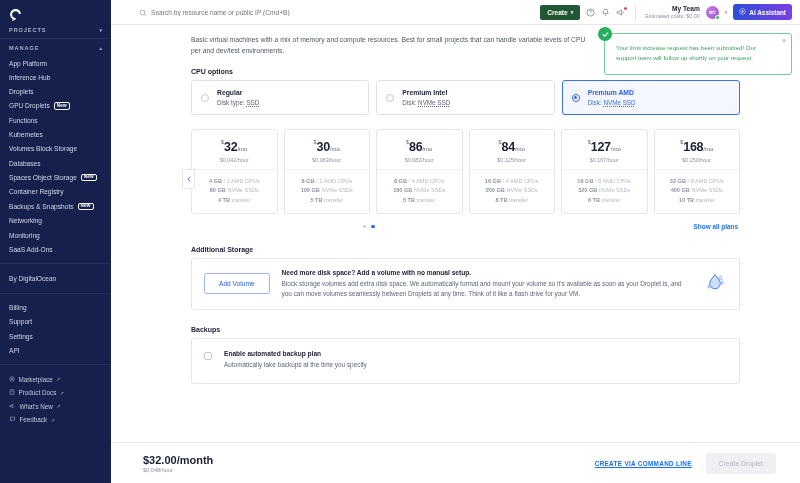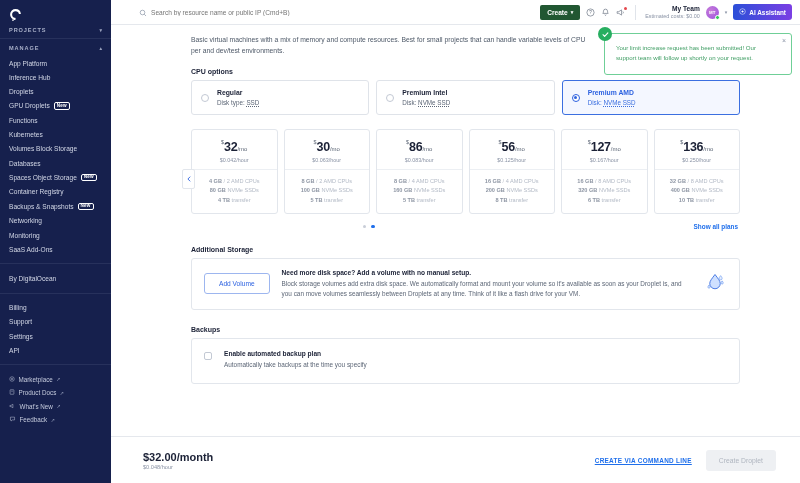--- a/index.html
+++ b/index.html
@@ -161,21 +161,21 @@
 
   
   .panel-chk { align-items: flex-start; padding: 11px 12px 13px; }
   .chk {
     width: 8px; height: 8px; border: 1px solid #c3c9d4; border-radius: 2px;
     background: #fff; flex-shrink: 0; margin-top: 2px; cursor: pointer;
   }
 
   
   .bottombar {
-    position: absolute; left: 0; right: 0; bottom: 0; height: 47px;
+    position: absolute; left: 0; right: 0; bottom: 0; height: 41px;
     background: #fff; border-top: 1px solid #e5e8ed; display: flex;
     align-items: center; padding: 0 24px 0 32px; gap: 14px;
   }
   .tot-price { font-size: 11px; font-weight: 700; color: #1b2136; }
   .tot-hour { font-size: 5.6px; color: #8a93a5; margin-top: 1px; }
   .link-cmd {
     margin-left: auto; font-size: 6.4px; color: #1f6feb; font-weight: 700;
     letter-spacing: .3px; text-decoration: underline; cursor: pointer;
   }
   .btn-disabled {
@@ -503,21 +503,21 @@
     </div>
     <div class="plan-body">
       <div class="spec"><b>8 GB</b> / <span>4 AMD CPUs</span></div>
       <div class="spec"><b>160 GB</b> <span>NVMe SSDs</span></div>
       <div class="spec"><b>5 TB</b> <span>transfer</span></div>
     </div>
   </div>
   <div class="plan">
     <div class="plan-top">
       <div>
-        <span class="p-cur">$</span><span class="p-amt">56</span><span class="p-per">/mo</span>
+        <span class="p-cur">$</span><span class="p-amt">84</span><span class="p-per">/mo</span>
       </div>
       <div class="p-hour">$0.125/hour</div>
     </div>
     <div class="plan-body">
       <div class="spec"><b>16 GB</b> / <span>4 AMD CPUs</span></div>
       <div class="spec"><b>200 GB</b> <span>NVMe SSDs</span></div>
       <div class="spec"><b>8 TB</b> <span>transfer</span></div>
     </div>
   </div>
   <div class="plan">
@@ -529,21 +529,21 @@
     </div>
     <div class="plan-body">
       <div class="spec"><b>16 GB</b> / <span>8 AMD CPUs</span></div>
       <div class="spec"><b>320 GB</b> <span>NVMe SSDs</span></div>
       <div class="spec"><b>6 TB</b> <span>transfer</span></div>
     </div>
   </div>
   <div class="plan">
     <div class="plan-top">
       <div>
-        <span class="p-cur">$</span><span class="p-amt">136</span><span class="p-per">/mo</span>
+        <span class="p-cur">$</span><span class="p-amt">168</span><span class="p-per">/mo</span>
       </div>
       <div class="p-hour">$0.250/hour</div>
     </div>
     <div class="plan-body">
       <div class="spec"><b>32 GB</b> / <span>8 AMD CPUs</span></div>
       <div class="spec"><b>400 GB</b> <span>NVMe SSDs</span></div>
       <div class="spec"><b>10 TB</b> <span>transfer</span></div>
     </div>
   </div>
             </div>

